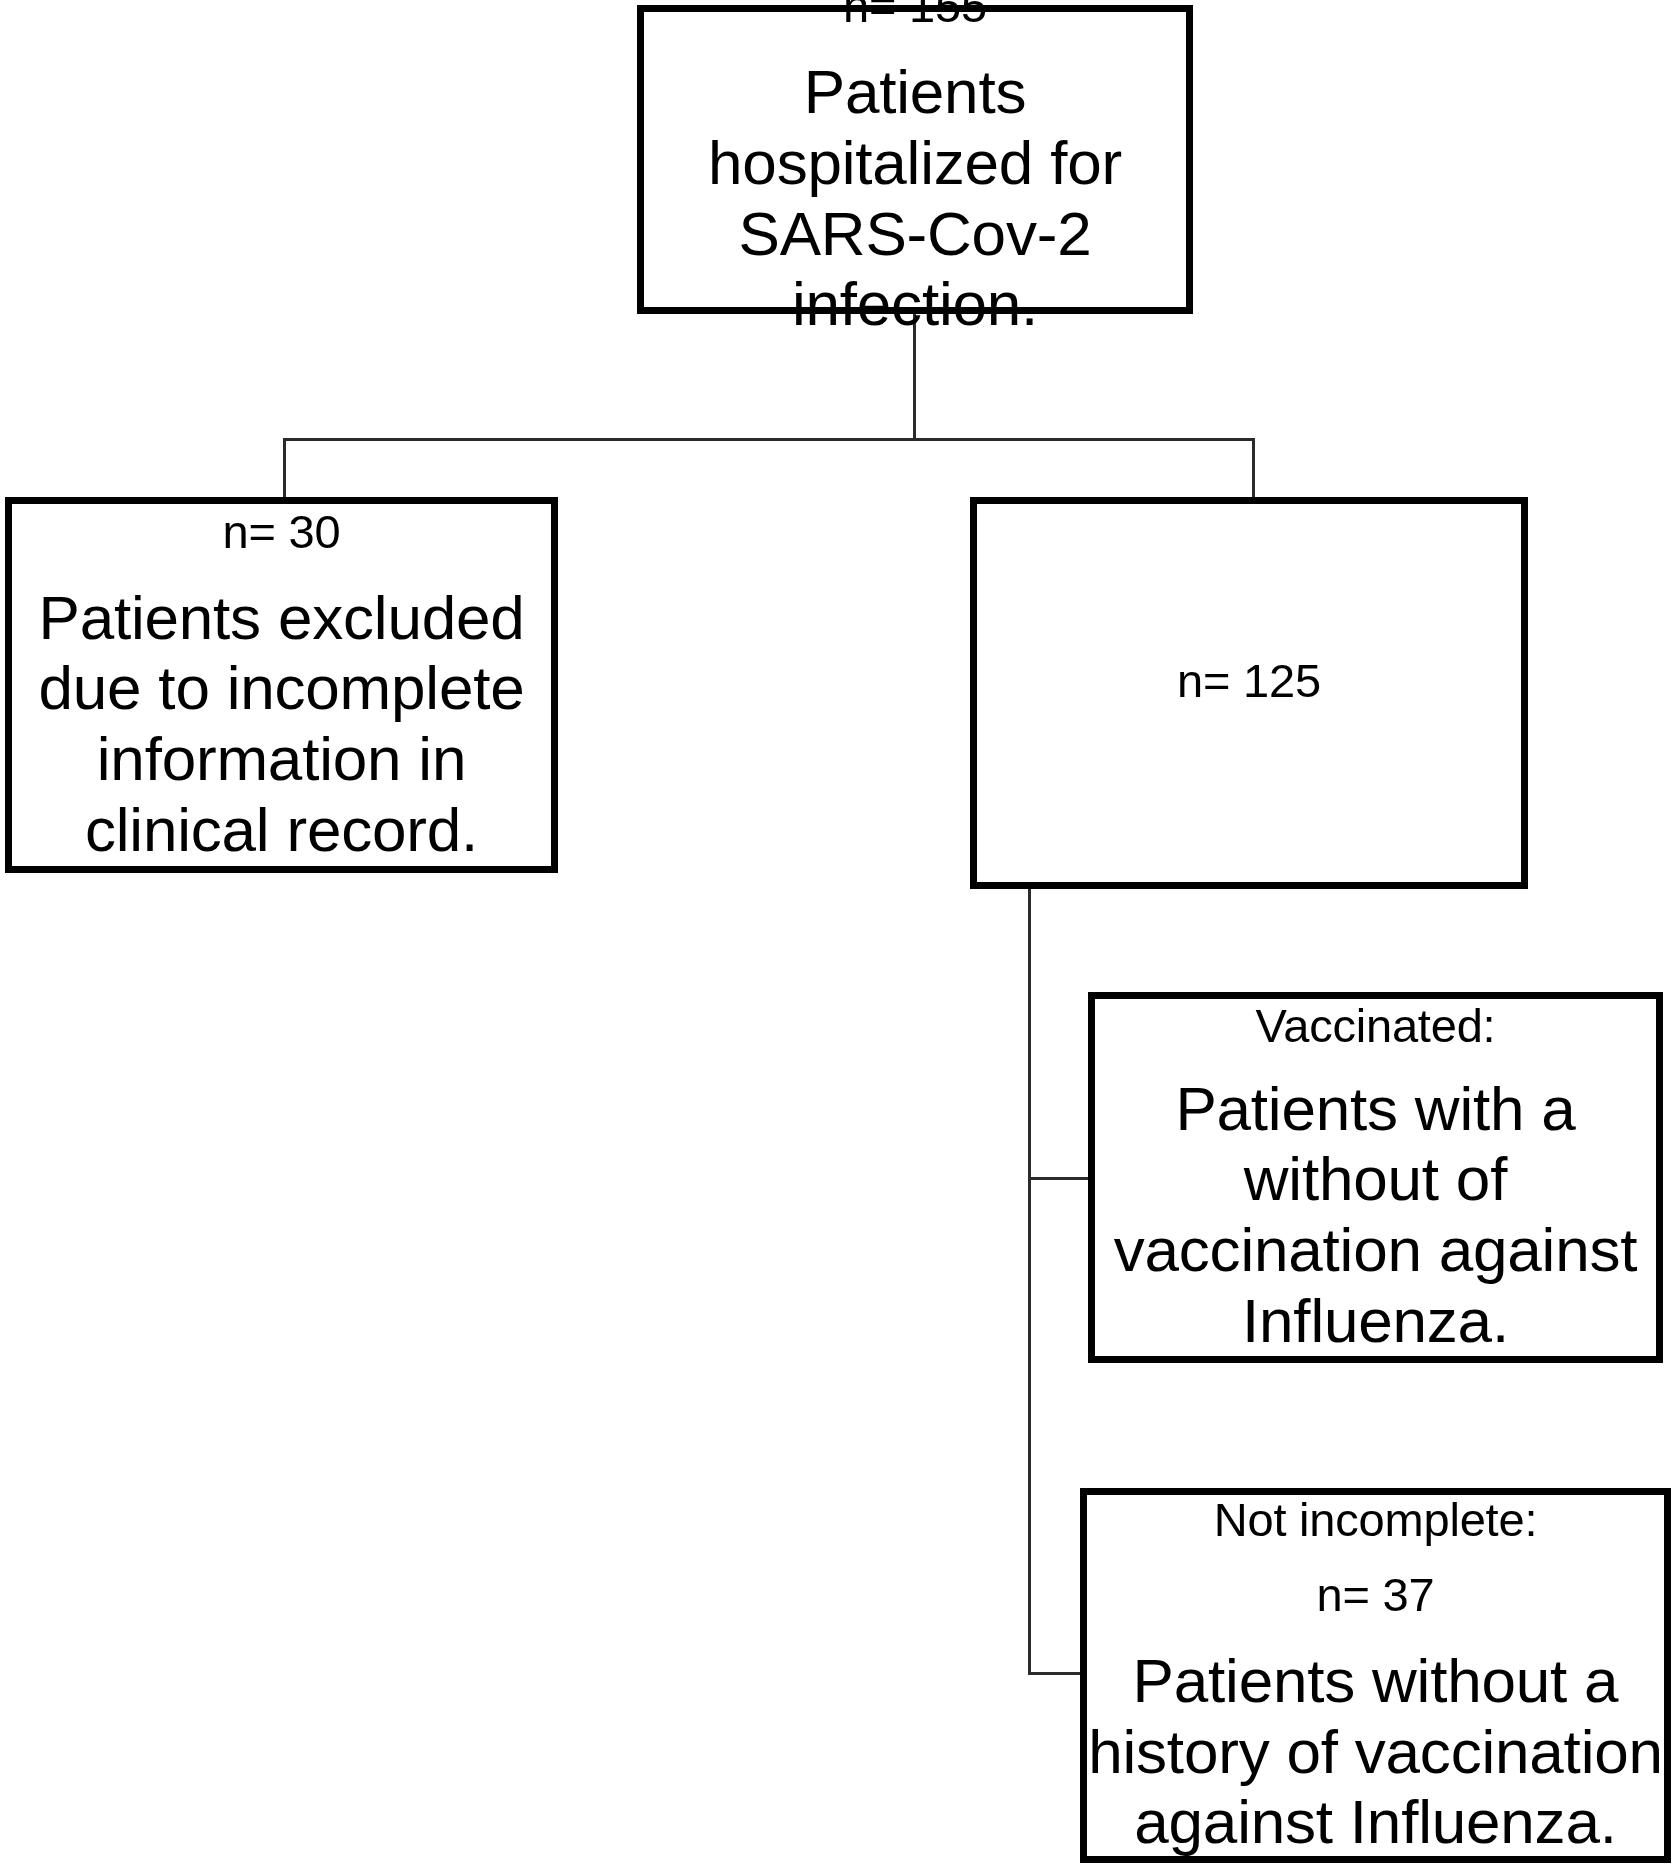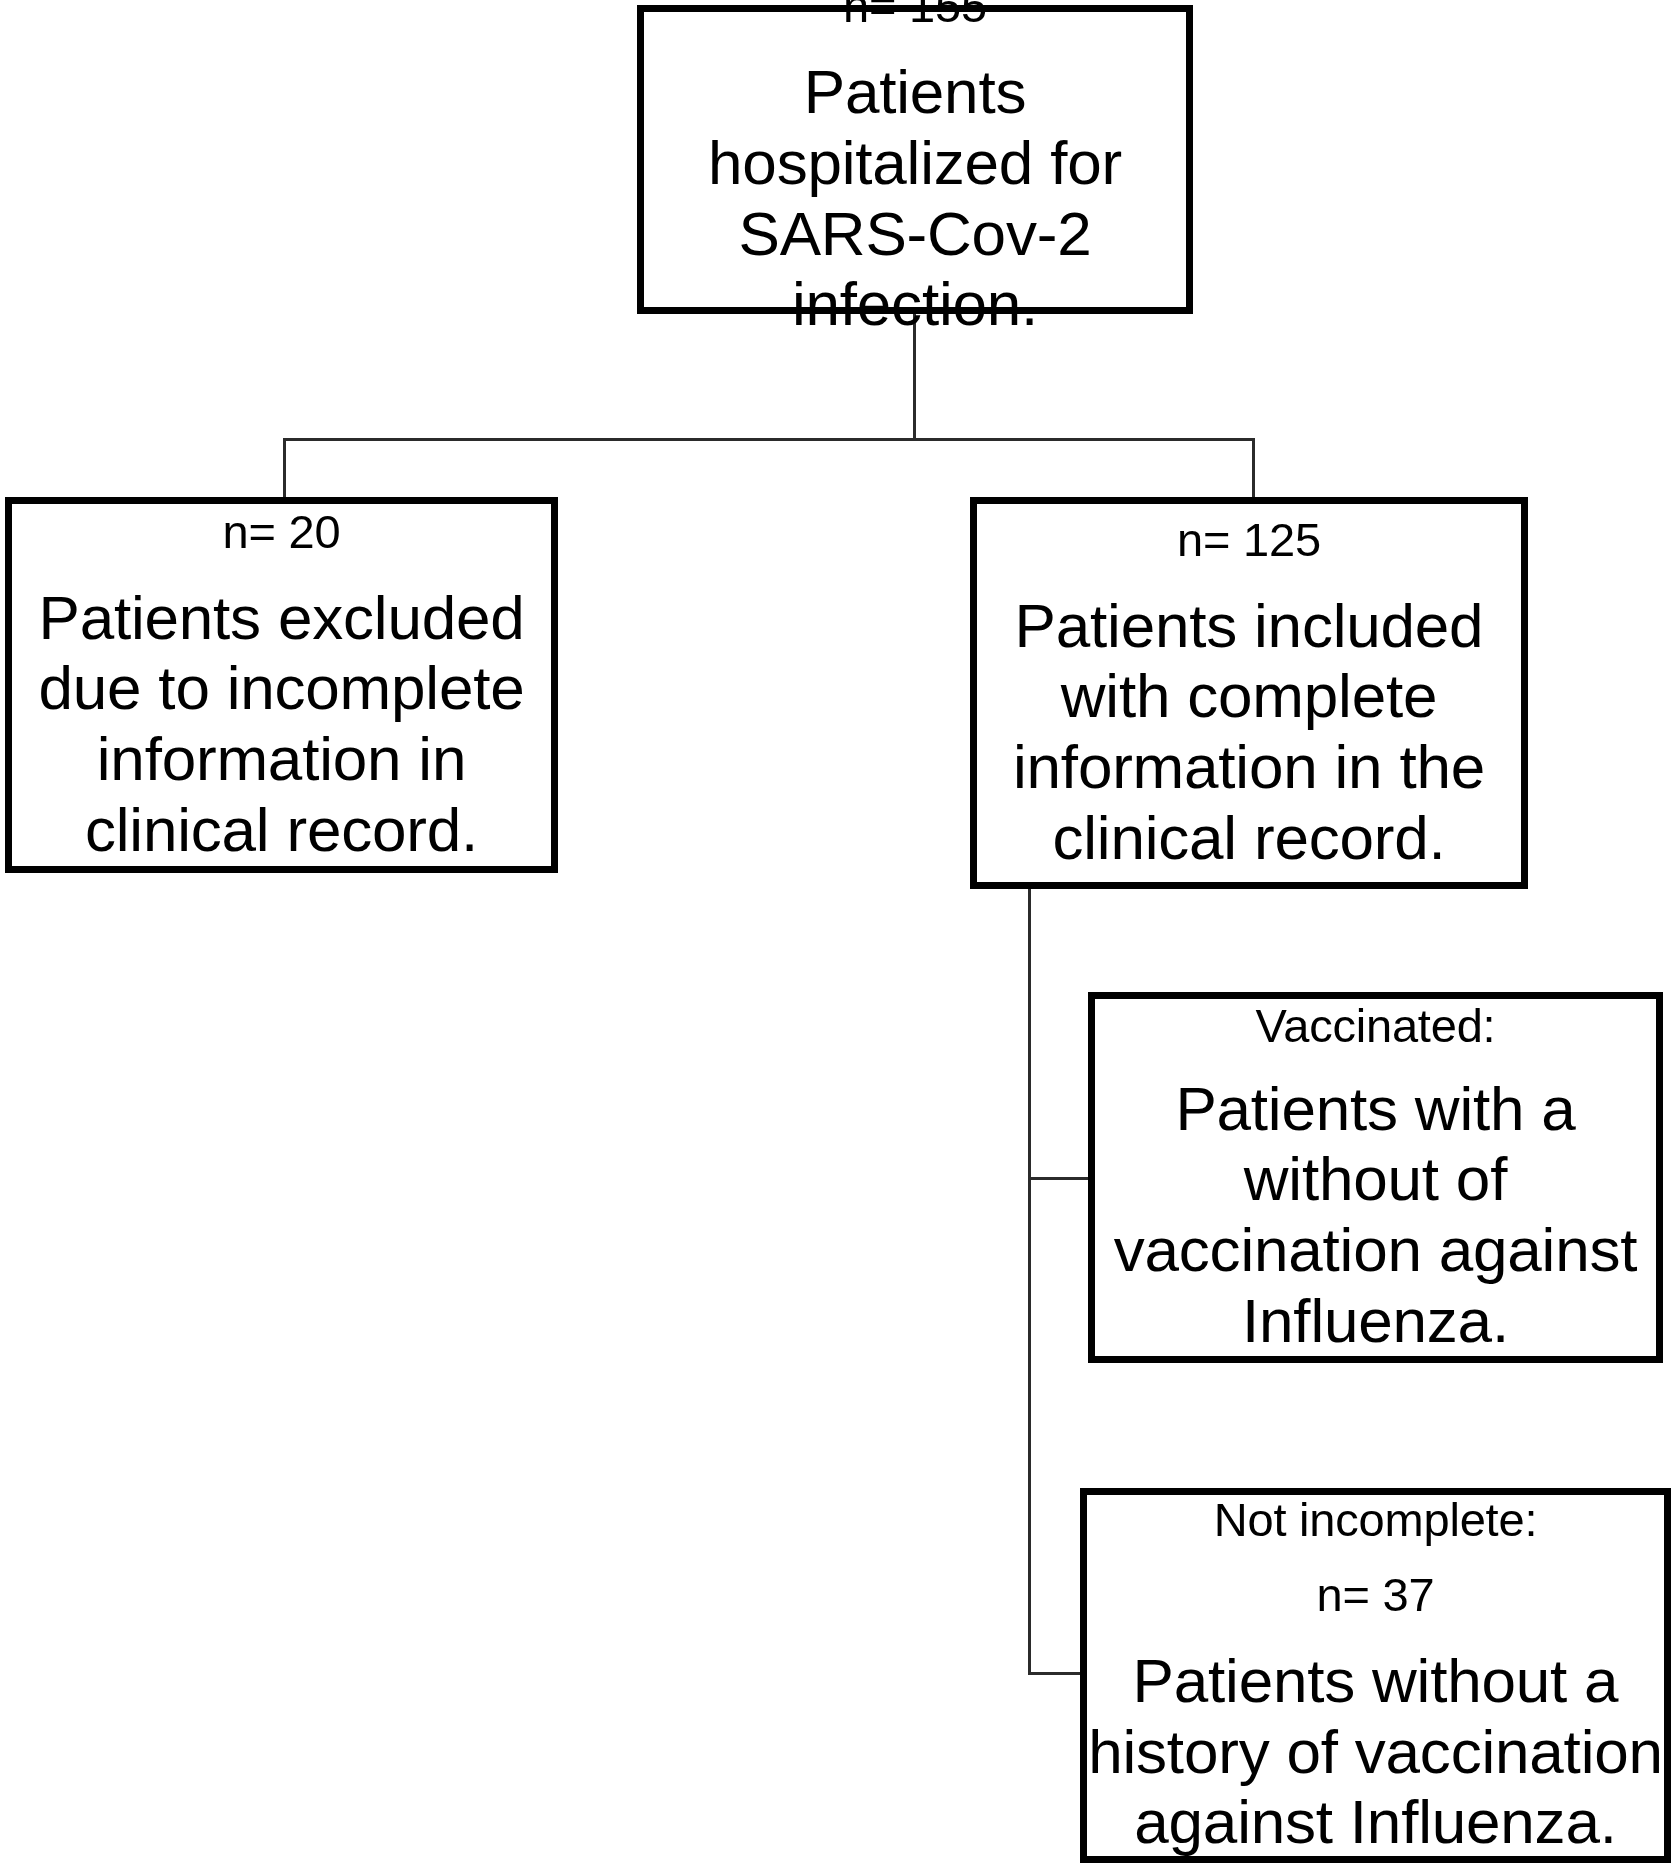--- a/index.html
+++ b/index.html
@@ -87,27 +87,26 @@
   <div class="conn v" id="conn-included-down"></div>
   <div class="conn h" id="conn-to-vaccinated"></div>
   <div class="conn h" id="conn-to-notvacc"></div>
 
   <div class="node" id="node-total">
     <span class="line count">n= 155</span>
     <span class="line desc">Patients hospitalized for SARS-Cov-2 infection.</span>
   </div>
 
   <div class="node" id="node-excluded">
-    <span class="line count">n= 20</span>
+    <span class="line count">n= 30</span>
     <span class="line desc">Patients excluded due to incomplete information in clinical record.</span>
   </div>
 
   <div class="node" id="node-included">
     <span class="line count">n= 125</span>
-    <span class="line desc">Patients included with complete information in the clinical record.</span>
   </div>
 
   <div class="node" id="node-vaccinated">
     <span class="line heading">Vaccinated:</span>
     <span class="line desc">Patients with a without of vaccination against Influenza.</span>
   </div>
 
   <div class="node" id="node-notvacc">
     <span class="line heading">Not incomplete:</span>
     <span class="line count">n= 37</span>

